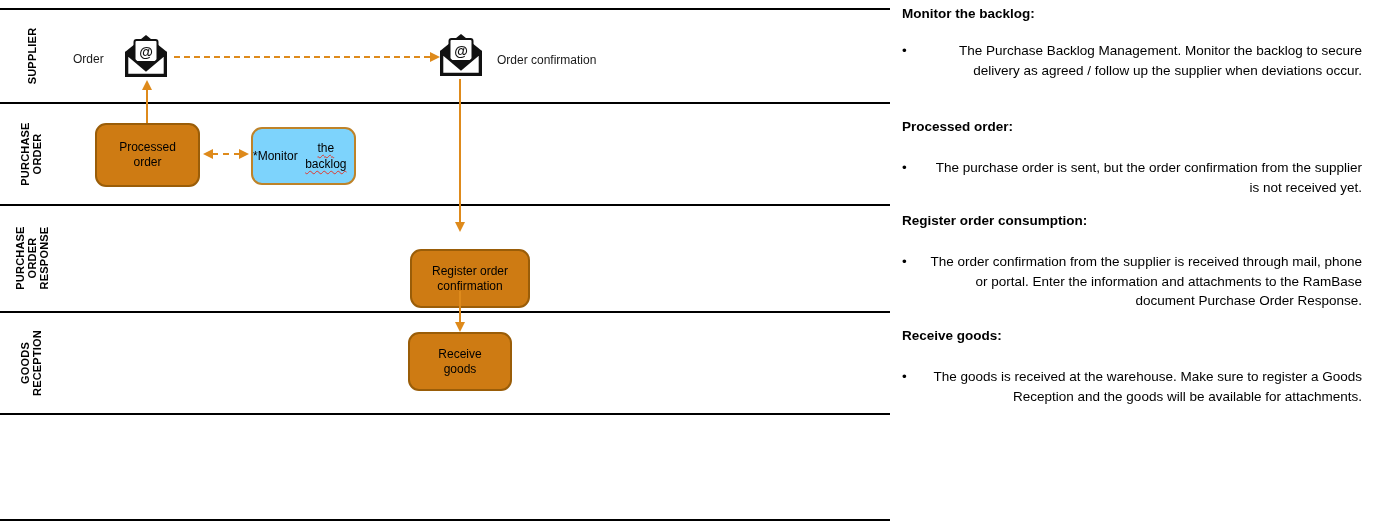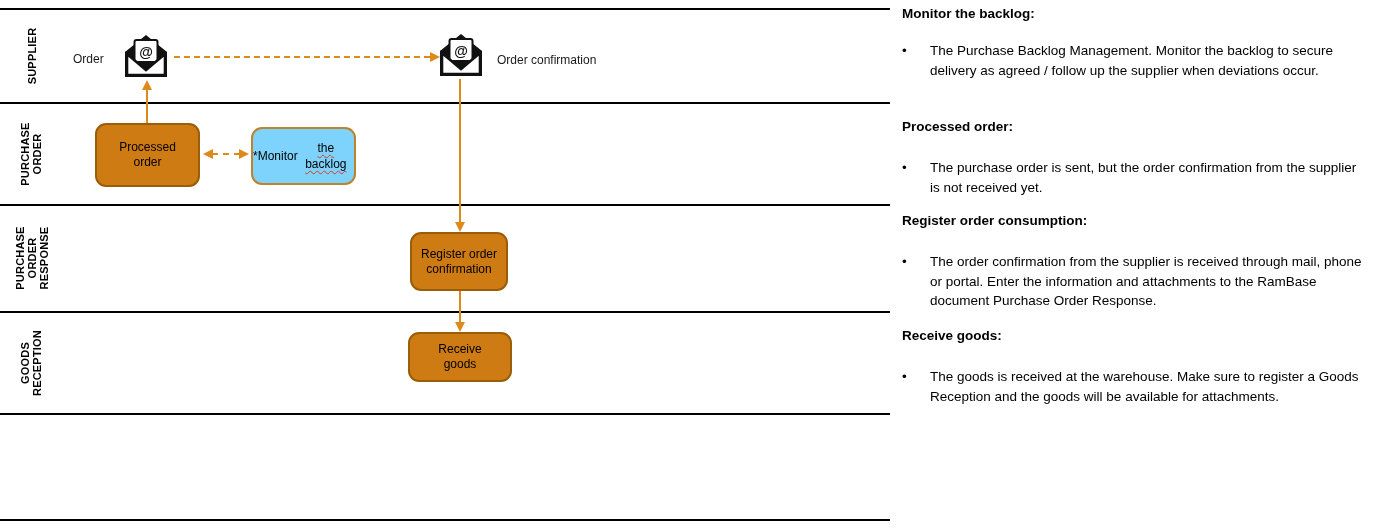--- a/index.html
+++ b/index.html
@@ -27,21 +27,21 @@
   .tri-right { border-top:5px solid transparent; border-bottom:5px solid transparent; border-left:10px solid #DE8A1B; }
   .tri-left  { border-top:5px solid transparent; border-bottom:5px solid transparent; border-right:10px solid #DE8A1B; }
 
   .envelope { position:absolute; width:44px; height:44px; }
 
   
   .notes { position:absolute; left:900px; top:0; width:470px; height:528px; }
   .note-head { position:absolute; left:2px; font-size:13.5px; font-weight:bold; white-space:nowrap; }
   .note-bullet { position:absolute; left:2px; width:462px; display:flex; font-size:13.5px; line-height:19.5px; }
   .bdot { width:28px; flex:0 0 28px; }
-  .btext { width:432px; }
+  .btext { width:432px;text-align:right; }
 </style>
 </head>
 <body>
 
 <div class="canvas">
 
   <div>
 
     <div class="lane-line" style="top:8px"></div>
     <div class="lane-line" style="top:102px"></div>
@@ -99,28 +99,28 @@
     <div class="tri tri-right" style="left:239px; top:149px"></div>
 
     <div class="note-box" style="left:251px; top:127px; width:105px; height:58px">
       <div>*Monitor</div>
       <div><span class="misspell">the backlog</span></div>
     </div>
 
     <div class="vline" style="left:459px; top:79px; height:144px"></div>
     <div class="tri tri-down" style="left:455px; top:222px"></div>
 
-    <div class="task" style="left:410px; top:232px; width:98px; height:59px">
+    <div class="task" style="left:410px; top:249px; width:120px; height:59px">
       <span class="inner" style="max-width:80px">Register order confirmation</span>
     </div>
 
     <div class="vline" style="left:459px; top:291px; height:31px"></div>
     <div class="tri tri-down" style="left:455px; top:322px"></div>
 
-    <div class="task" style="left:408px; top:332px; width:104px; height:50px">
+    <div class="task" style="left:408px; top:332px; width:104px; height:59px">
       <span class="inner" style="max-width:60px">Receive goods</span>
     </div>
 
   </div>
 
   <div class="notes">
 
     <div class="note-head" style="top:6px">Monitor the backlog:</div>
     <div class="note-bullet" style="top:41px">
       <span class="bdot">•</span>

